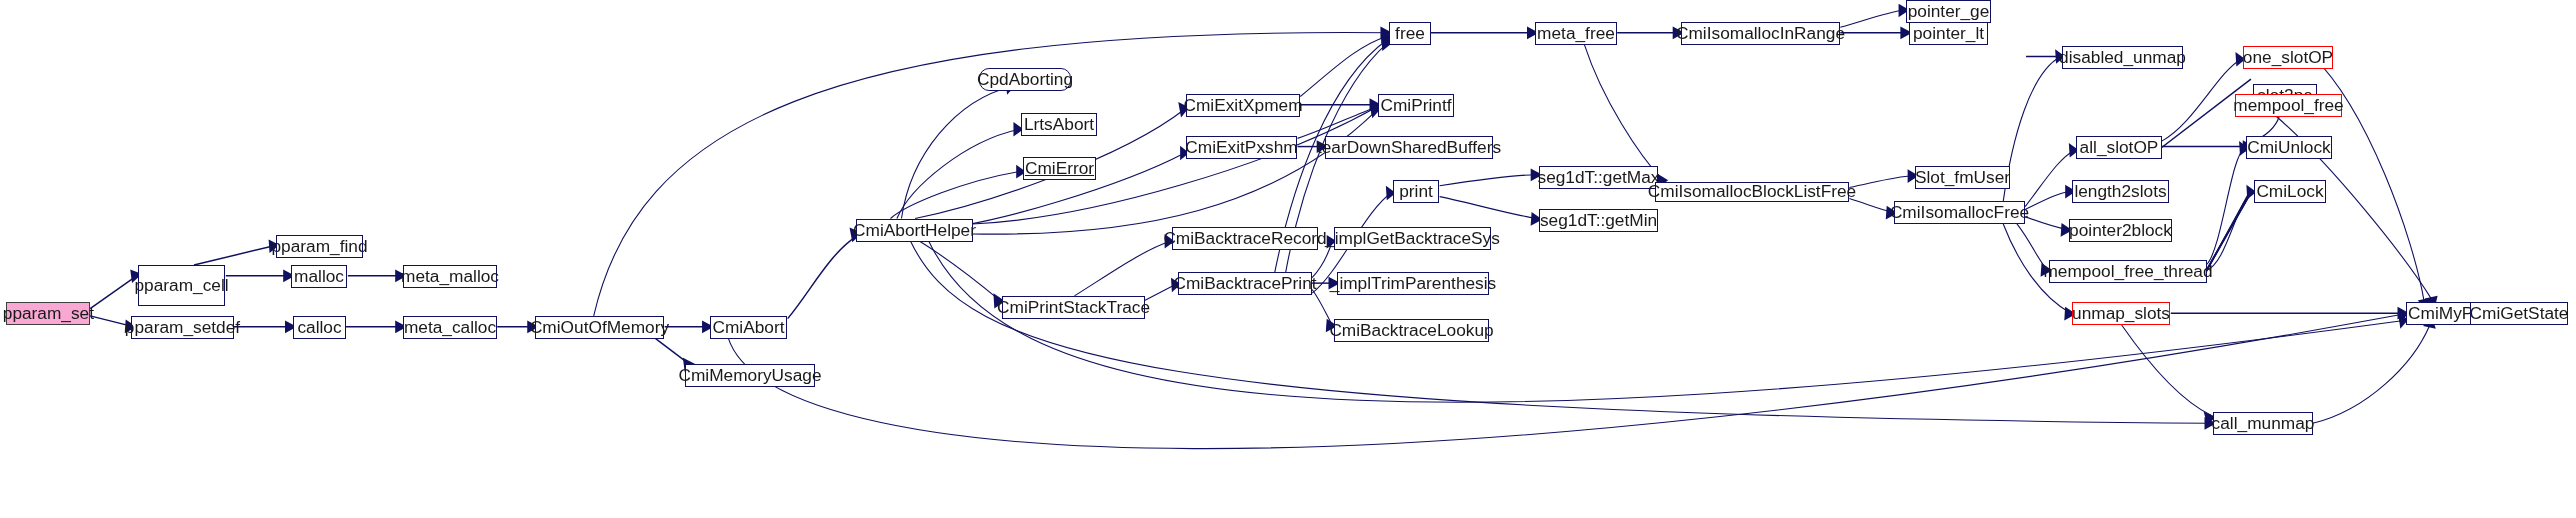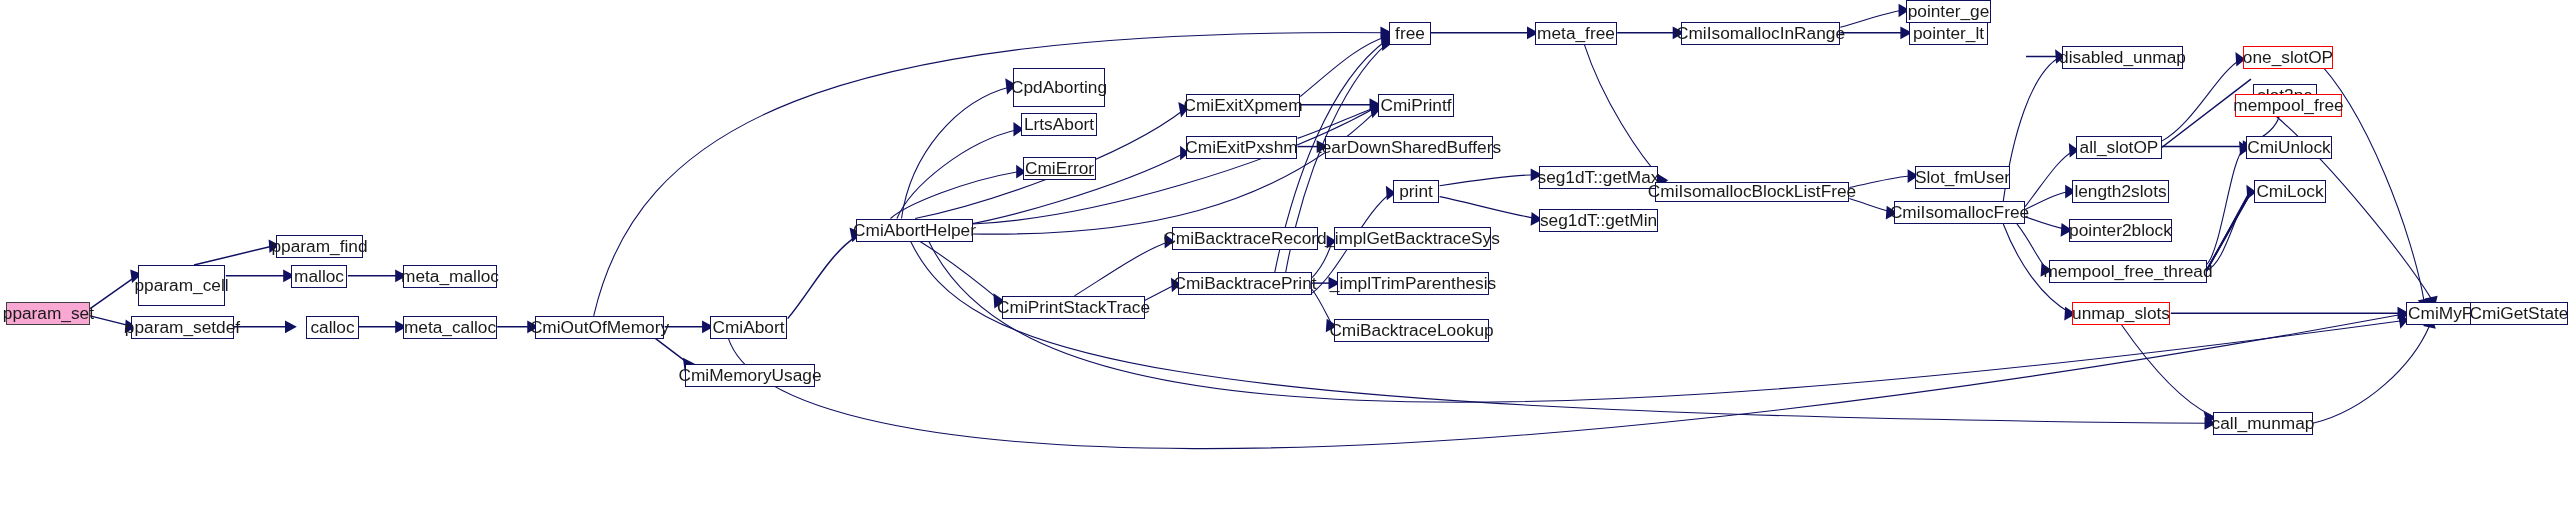--- a/index.html
+++ b/index.html
@@ -172,28 +172,28 @@
       <path class="edge thin" d="M2540,465 C2600,450 2650,400 2668,358"></path>
         <polygon class="arrow" points="2661,358 2671,348 2675,361"></polygon>
     </g>
   </svg>
 
   <div class="node root" style="left:6.4px;top:302px;width:84px;height:23px;">pparam_set</div>
   <div class="node" style="left:138px;top:265px;width:87px;height:41px;">pparam_cell</div>
   <div class="node" style="left:131px;top:316px;width:103px;height:23px;">pparam_setdef</div>
   <div class="node" style="left:276px;top:235px;width:87px;height:23px;">pparam_find</div>
   <div class="node" style="left:291px;top:265px;width:56px;height:23px;">malloc</div>
-  <div class="node" style="left:293px;top:316px;width:53px;height:23px;margin-left:13px;">calloc</div>
+  <div class="node" style="left:293px;top:316px;width:53px;height:23px;">calloc</div>
   <div class="node" style="left:403px;top:265px;width:94px;height:23px;">meta_malloc</div>
   <div class="node" style="left:403px;top:316px;width:94px;height:23px;">meta_calloc</div>
   <div class="node" style="left:535px;top:316px;width:129px;height:23px;">CmiOutOfMemory</div>
   <div class="node" style="left:710px;top:316px;width:77px;height:23px;">CmiAbort</div>
   <div class="node" style="left:685px;top:364px;width:130px;height:23px;">CmiMemoryUsage</div>
   <div class="node" style="left:856px;top:219px;width:117px;height:23px;">CmiAbortHelper</div>
-  <div class="node" style="left:1013px;top:68px;width:92px;height:39px;">CpdAborting</div>
+  <div class="node" style="left:979px;top:68px;width:92px;height:23px;border-radius:10px;">CpdAborting</div>
   <div class="node" style="left:1021px;top:113px;width:76px;height:23px;">LrtsAbort</div>
   <div class="node" style="left:1023px;top:157px;width:73px;height:23px;text-decoration:underline;">CmiError</div>
   <div class="node" style="left:1002px;top:296px;width:143px;height:23px;">CmiPrintStackTrace</div>
   <div class="node" style="left:1186px;top:94px;width:114px;height:23px;">CmiExitXpmem</div>
   <div class="node" style="left:1186px;top:136px;width:111px;height:23px;">CmiExitPxshm</div>
   <div class="node" style="left:1172px;top:227px;width:146px;height:23px;">CmiBacktraceRecord</div>
   <div class="node" style="left:1178px;top:272px;width:134px;height:23px;">CmiBacktracePrint</div>
   <div class="node" style="left:1378px;top:94px;width:76px;height:23px;">CmiPrintf</div>
   <div class="node" style="left:1325px;top:136px;width:168px;height:23px;">tearDownSharedBuffers</div>
   <div class="node" style="left:1393px;top:180px;width:46px;height:23px;">print</div>

